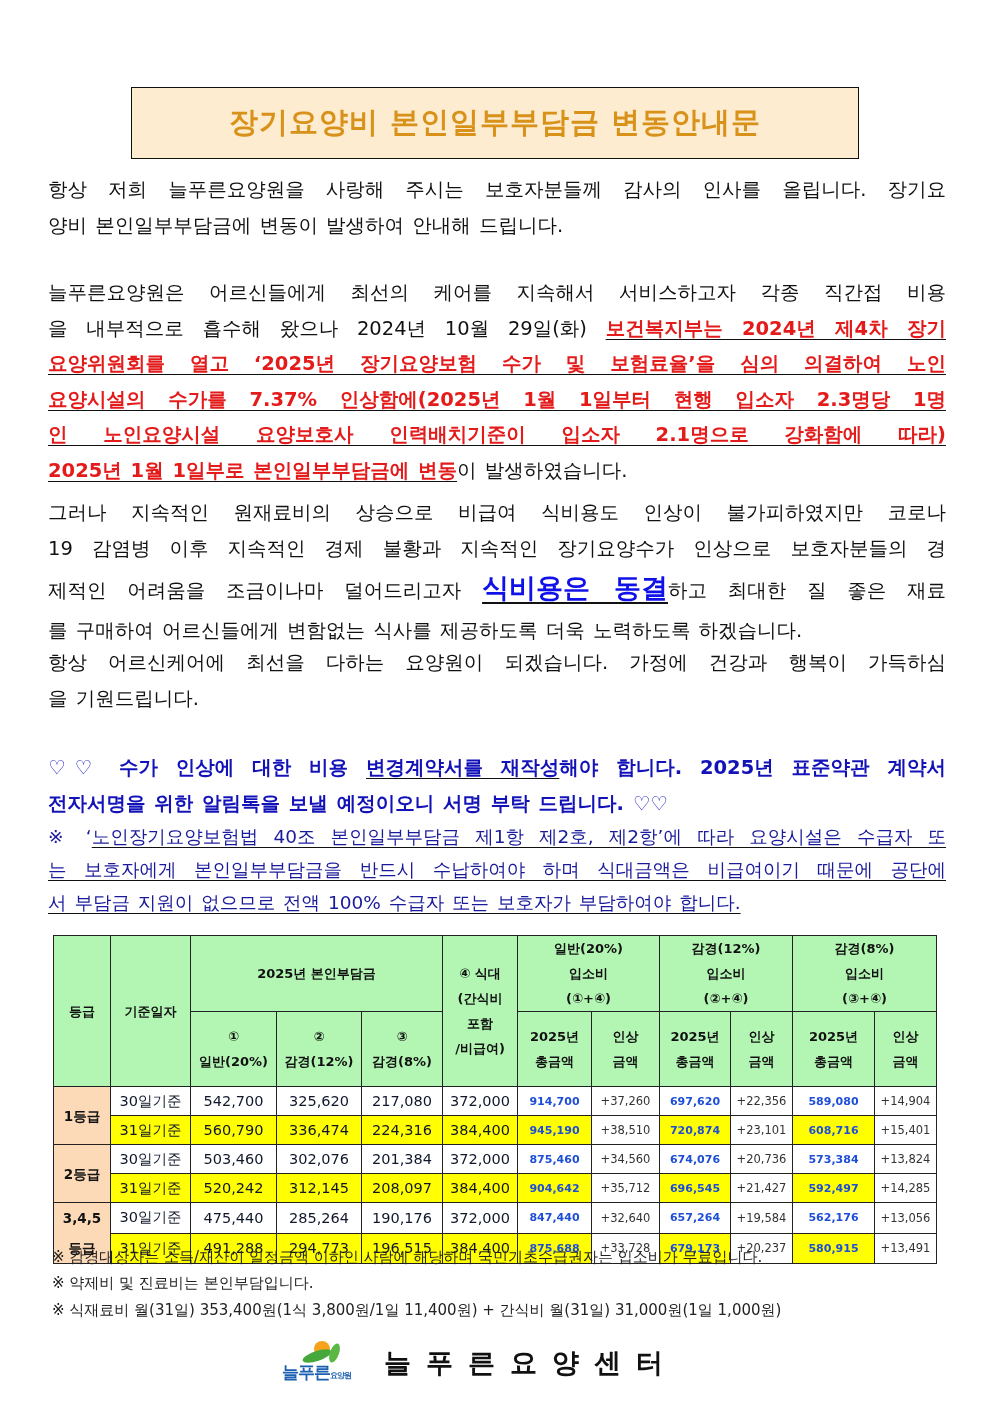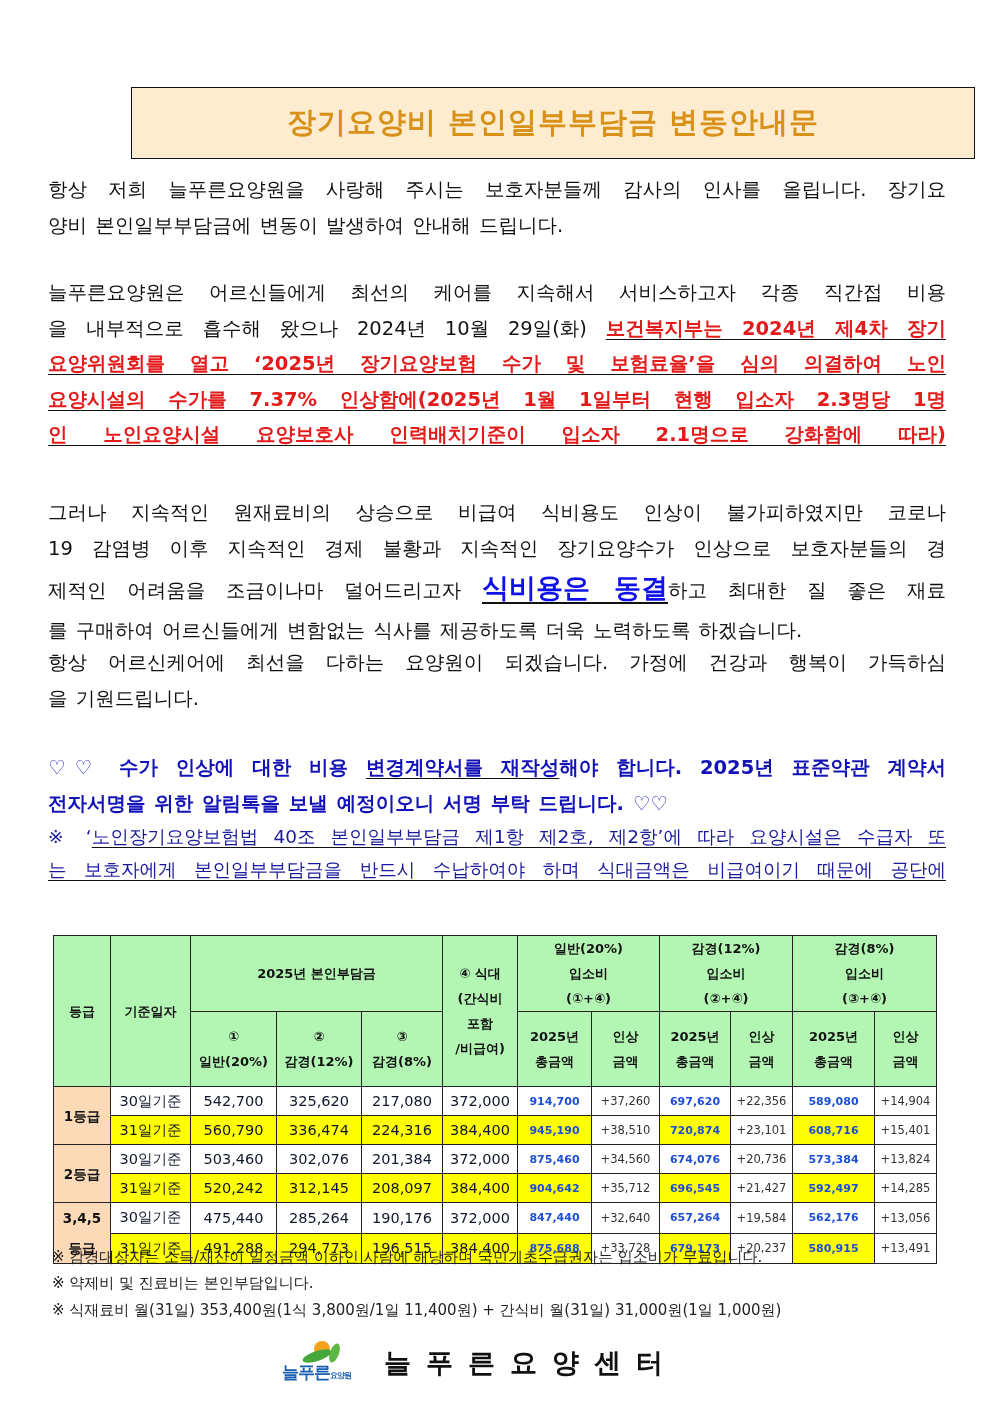--- a/index.html
+++ b/index.html
@@ -1,20 +1,20 @@
 <!DOCTYPE html>
 <html><head>
   <meta charset="utf-8">
   <style>
     html, body { margin: 0; padding: 0; background: #ffffff; }
     body { width: 992px; height: 1403px; position: relative; overflow: hidden;
            font-family: "DejaVu Sans", "Liberation Sans", sans-serif; color: #111; }
     .page { position: absolute; left: 0; top: 0; width: 992px; height: 1403px; }
 
-    .title-box { position: absolute; left: 131px; top: 87px; width: 844px; height: 72px;
+    .title-box { position: absolute; left: 131px; top: 87px; width: 728px; height: 72px;
                  background: #fdeccf; border: 1.5px solid #111; box-sizing: border-box;
                  display: flex; align-items: center; justify-content: center; }
     .title-box span { font-size: 29px; font-weight: bold; color: #d8921a; letter-spacing: 1px; }
 
     .para { position: absolute; left: 48px; width: 898px; font-size: 19.5px; line-height: 35.5px;
             text-align: justify; text-align-last: left; word-spacing: 2px; }
     .para .line { display: block; white-space: nowrap; text-align: justify; text-align-last: justify; }
     .para .line.last { text-align-last: left; }
     .red { color: #e41b1b; font-weight: bold; text-decoration: underline; text-decoration-color: #111;
            text-underline-offset: 4px; }
@@ -68,20 +68,21 @@
     <span class="line"> 항상 저희 늘푸른요양원을 사랑해 주시는 보호자분들께 감사의 인사를 올립니다. 장기요</span>
     <span class="line last">양비 본인일부부담금에 변동이 발생하여 안내해 드립니다.</span>
   </div>
 
   <div class="para" style="top:275px;">
     <span class="line"> 늘푸른요양원은 어르신들에게 최선의 케어를 지속해서 서비스하고자 각종 직간접 비용</span>
     <span class="line"><span>을 내부적으로 흡수해 왔으나 2024년 10월 29일(화) </span><span class="red">보건복지부는 2024년 제4차 장기</span></span>
     <span class="line"><span class="red">요양위원회를 열고 ‘2025년 장기요양보험 수가 및 보험료율’을 심의 의결하여 노인</span></span>
     <span class="line"><span class="red">요양시설의 수가를 7.37% 인상함에(2025년 1월 1일부터 현행 입소자 2.3명당 1명</span></span>
     <span class="line"><span class="red">인 노인요양시설 요양보호사 인력배치기준이 입소자 2.1명으로 강화함에 따라)</span></span>
+    <span class="line last"><span class="red">2025년 1월 1일부로 본인일부부담금에 변동</span><span>이 발생하였습니다.</span></span>
   </div>
 
   <div class="para" style="top:495px;">
     <span class="line"> 그러나 지속적인 원재료비의 상승으로 비급여 식비용도 인상이 불가피하였지만 코로나</span>
     <span class="line">19 감염병 이후 지속적인 경제 불황과 지속적인 장기요양수가 인상으로 보호자분들의 경</span>
     <span class="line" style="line-height:44px;"><span>제적인 어려움을 조금이나마 덜어드리고자 </span><span class="blue-big">식비용은 동결</span><span>하고 최대한 질 좋은 재료</span></span>
     <span class="line last">를 구매하여 어르신들에게 변함없는 식사를 제공하도록 더욱 노력하도록 하겠습니다.</span>
   </div>
 
   <div class="para" style="top:645px;">
@@ -90,20 +91,21 @@
   </div>
 
   <div class="para notice" style="top:750px;">
     <span class="line"><span>♡♡ 수가 인상에 대한 비용 </span><span class="u">변경계약서를 재작성</span><span>해야 합니다. 2025년 표준약관 계약서</span></span>
     <span class="line last">전자서명을 위한 알림톡을 보낼 예정이오니 서명 부탁 드립니다. ♡♡</span>
   </div>
 
   <div class="para law" style="top:820px; line-height:33px;">
     <span class="line"><span> ※ ‘</span><span class="u">노인장기요양보험법 40조 본인일부부담금 제1항 제2호, 제2항’에 따라 요양시설은 수급자 또</span></span>
     <span class="line"><span class="u">는 보호자에게 본인일부부담금을 반드시 수납하여야 하며 식대금액은 비급여이기 때문에 공단에</span></span>
+    <span class="line last"><span class="u">서 부담금 지원이 없으므로 전액 100% 수급자 또는 보호자가 부담하여야 합니다.</span></span>
   </div>
 
   <table class="fee">
     <colgroup>
       <col style="width:57px">
         <col style="width:80px">
         <col style="width:86px">
         <col style="width:85px">
         <col style="width:81px">
       <col style="width:75px">

